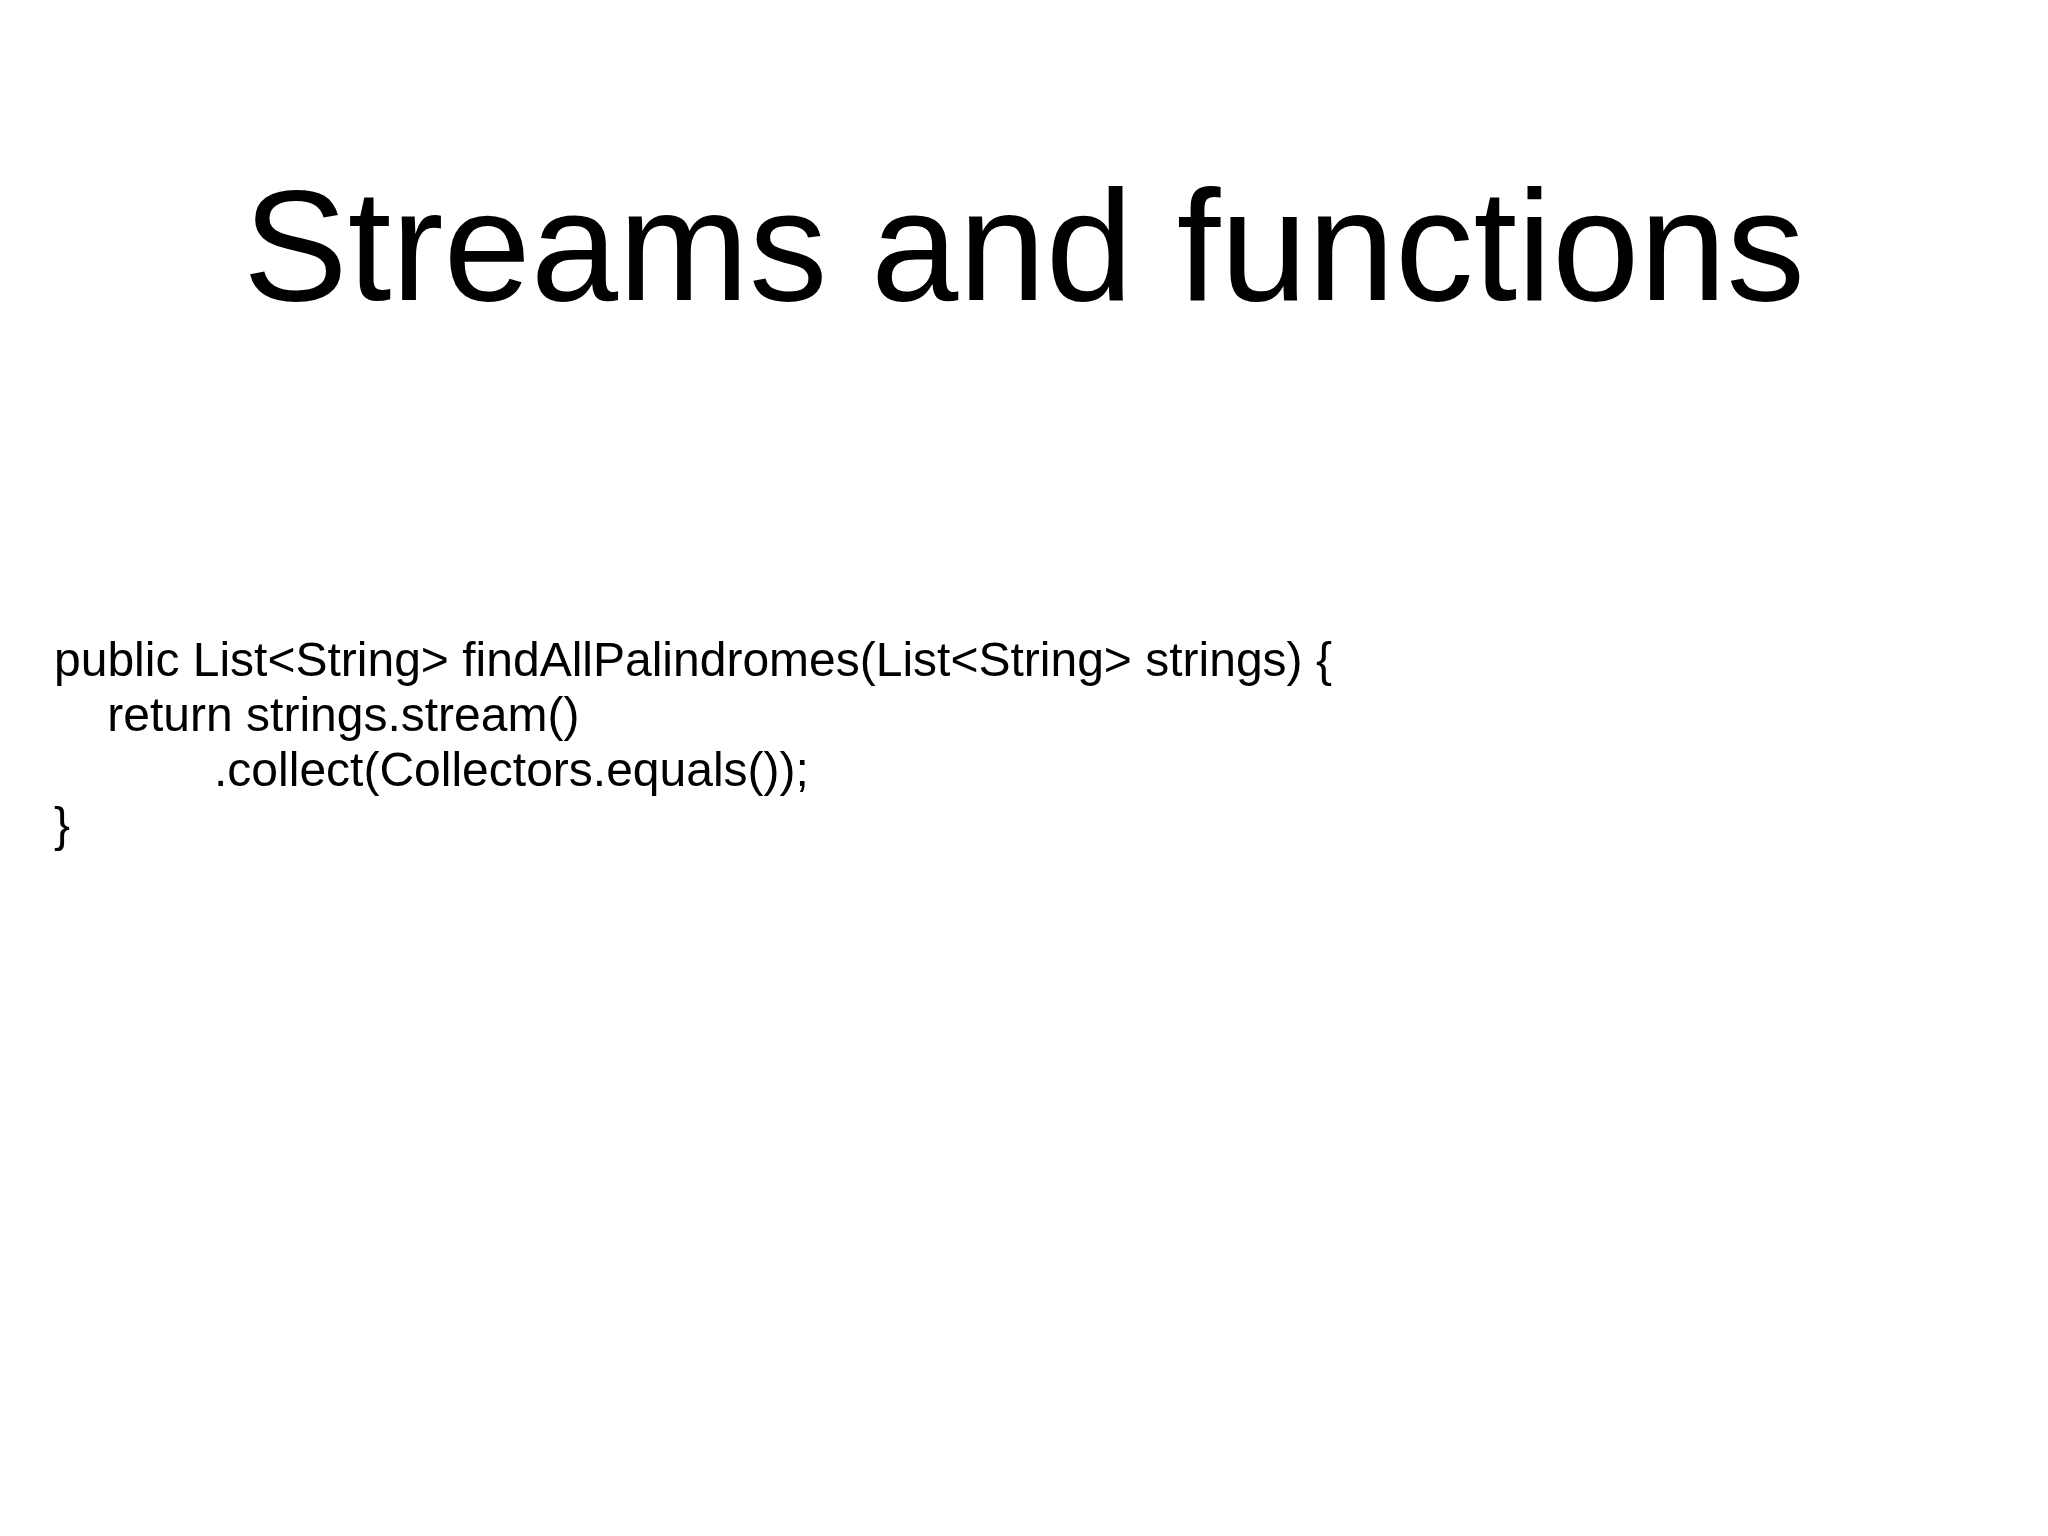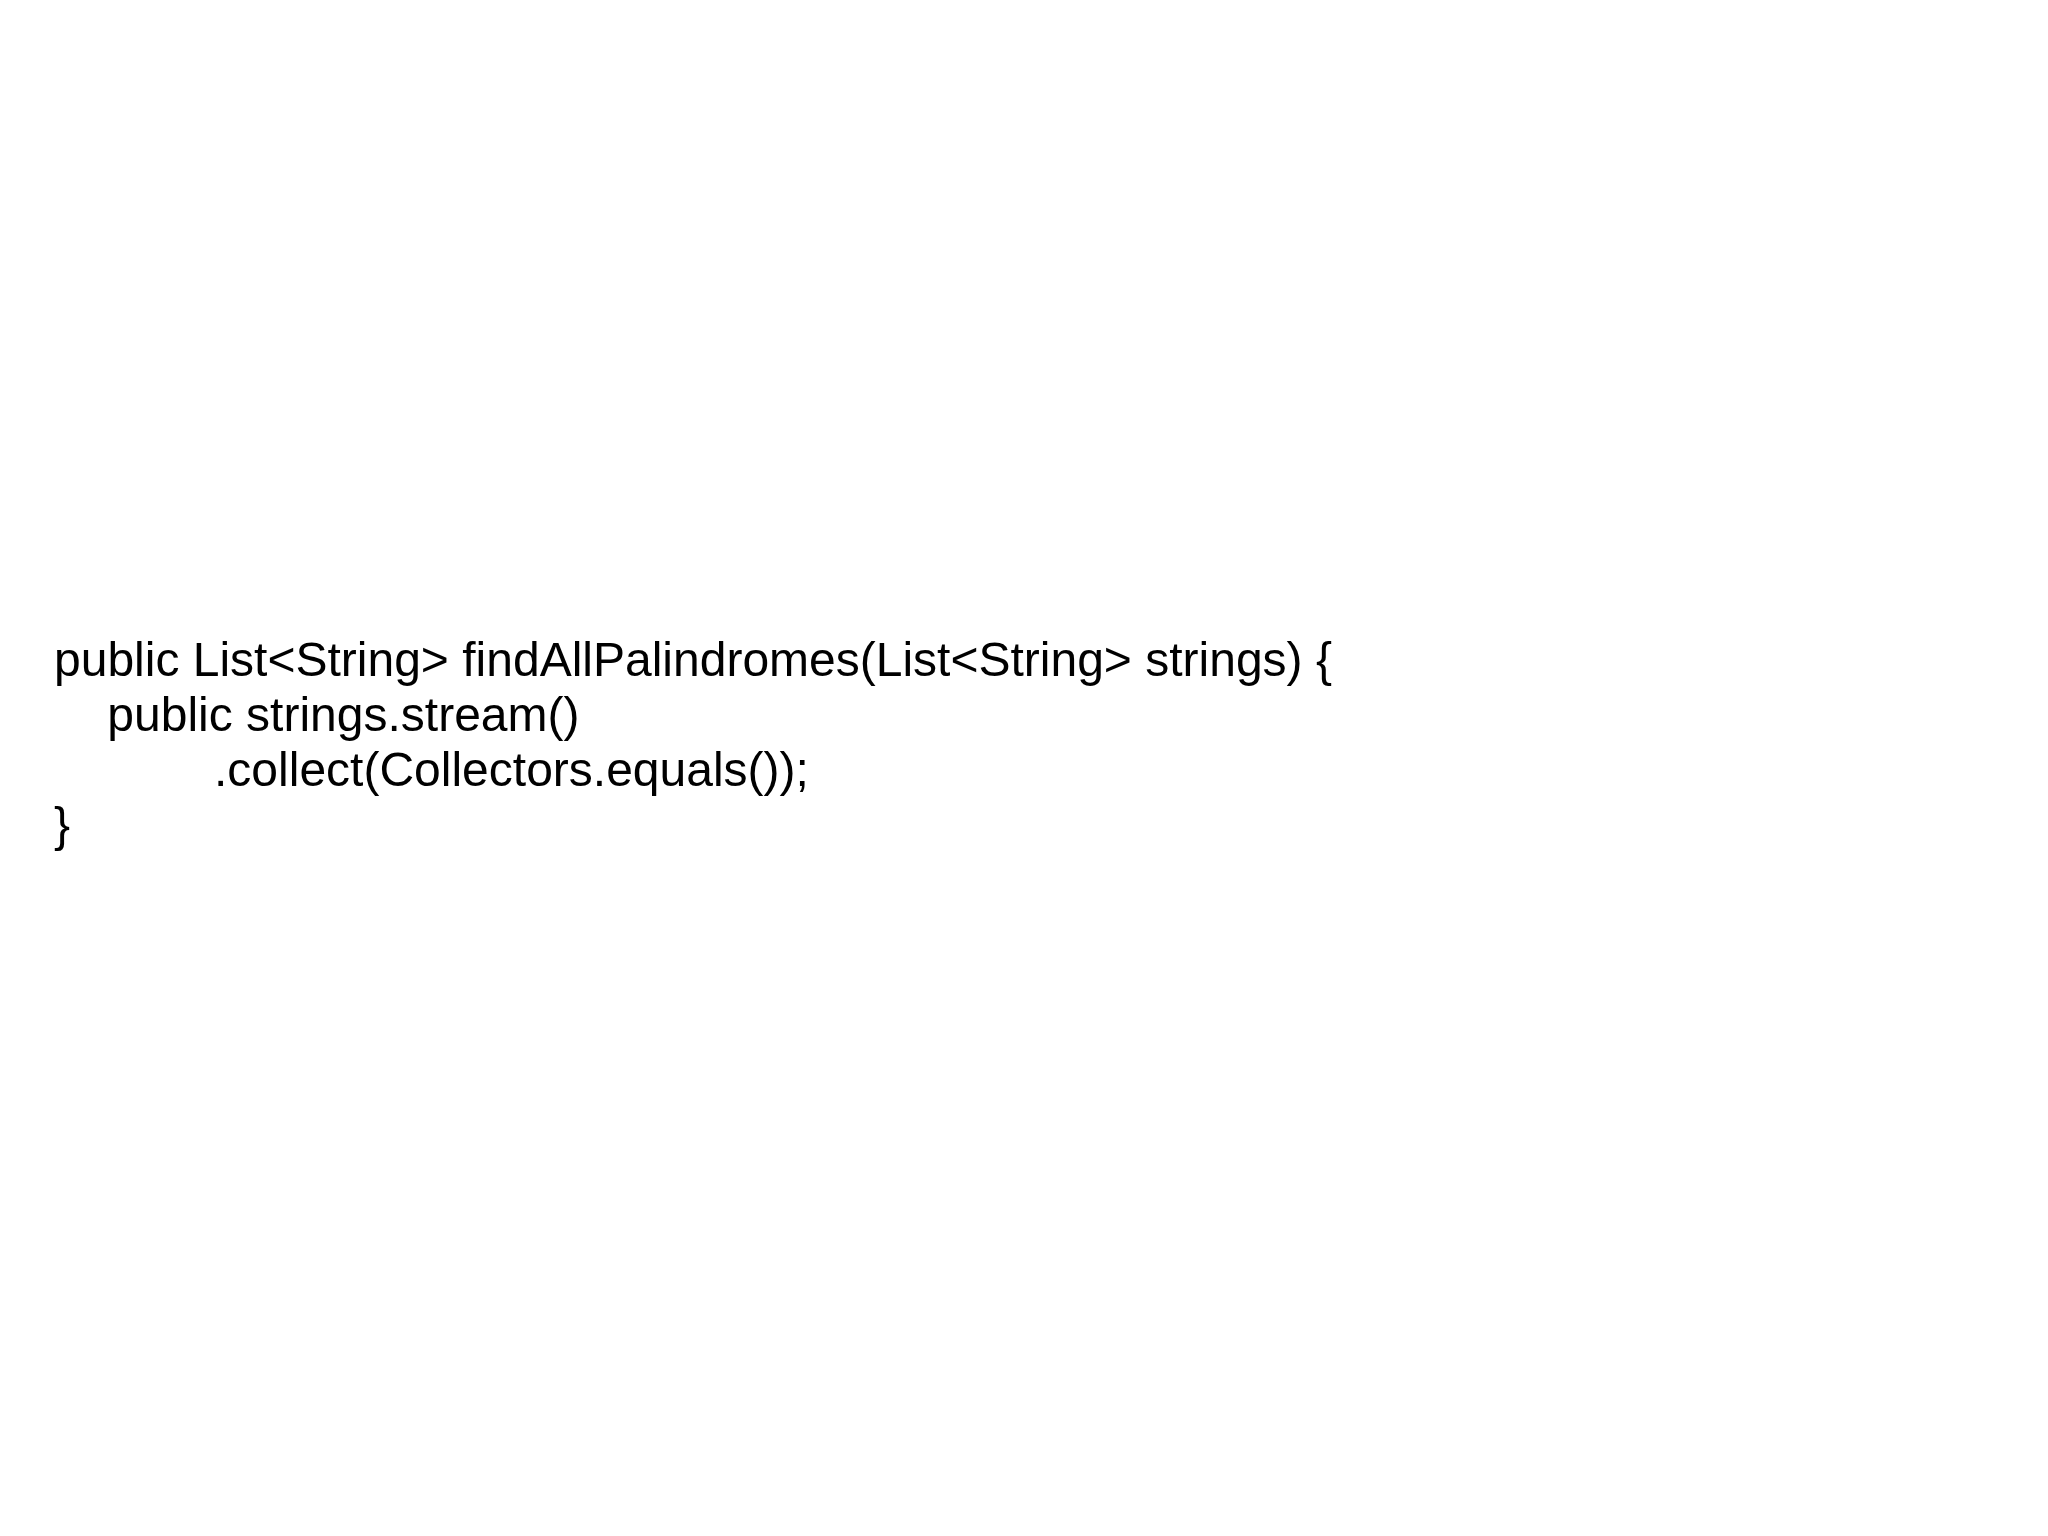--- a/index.html
+++ b/index.html
@@ -46,20 +46,21 @@
     font-weight: 400;
     line-height: 55px;
     white-space: pre;
     color: #000000;
   }
 </style>
 </head>
 <body>
 
 <div class="slide">
+  <h1 class="slide-title">Streams and functions</h1>
 
   <div class="code-block">
     <div class="code-line">public List&lt;String&gt; findAllPalindromes(List&lt;String&gt; strings) {</div>
-    <div class="code-line">    public strings.stream()</div>
+    <div class="code-line">    return strings.stream()</div>
     <div class="code-line">            .collect(Collectors.equals());</div>
     <div class="code-line">}</div>
   </div>
 </div>
 
 </body></html>

